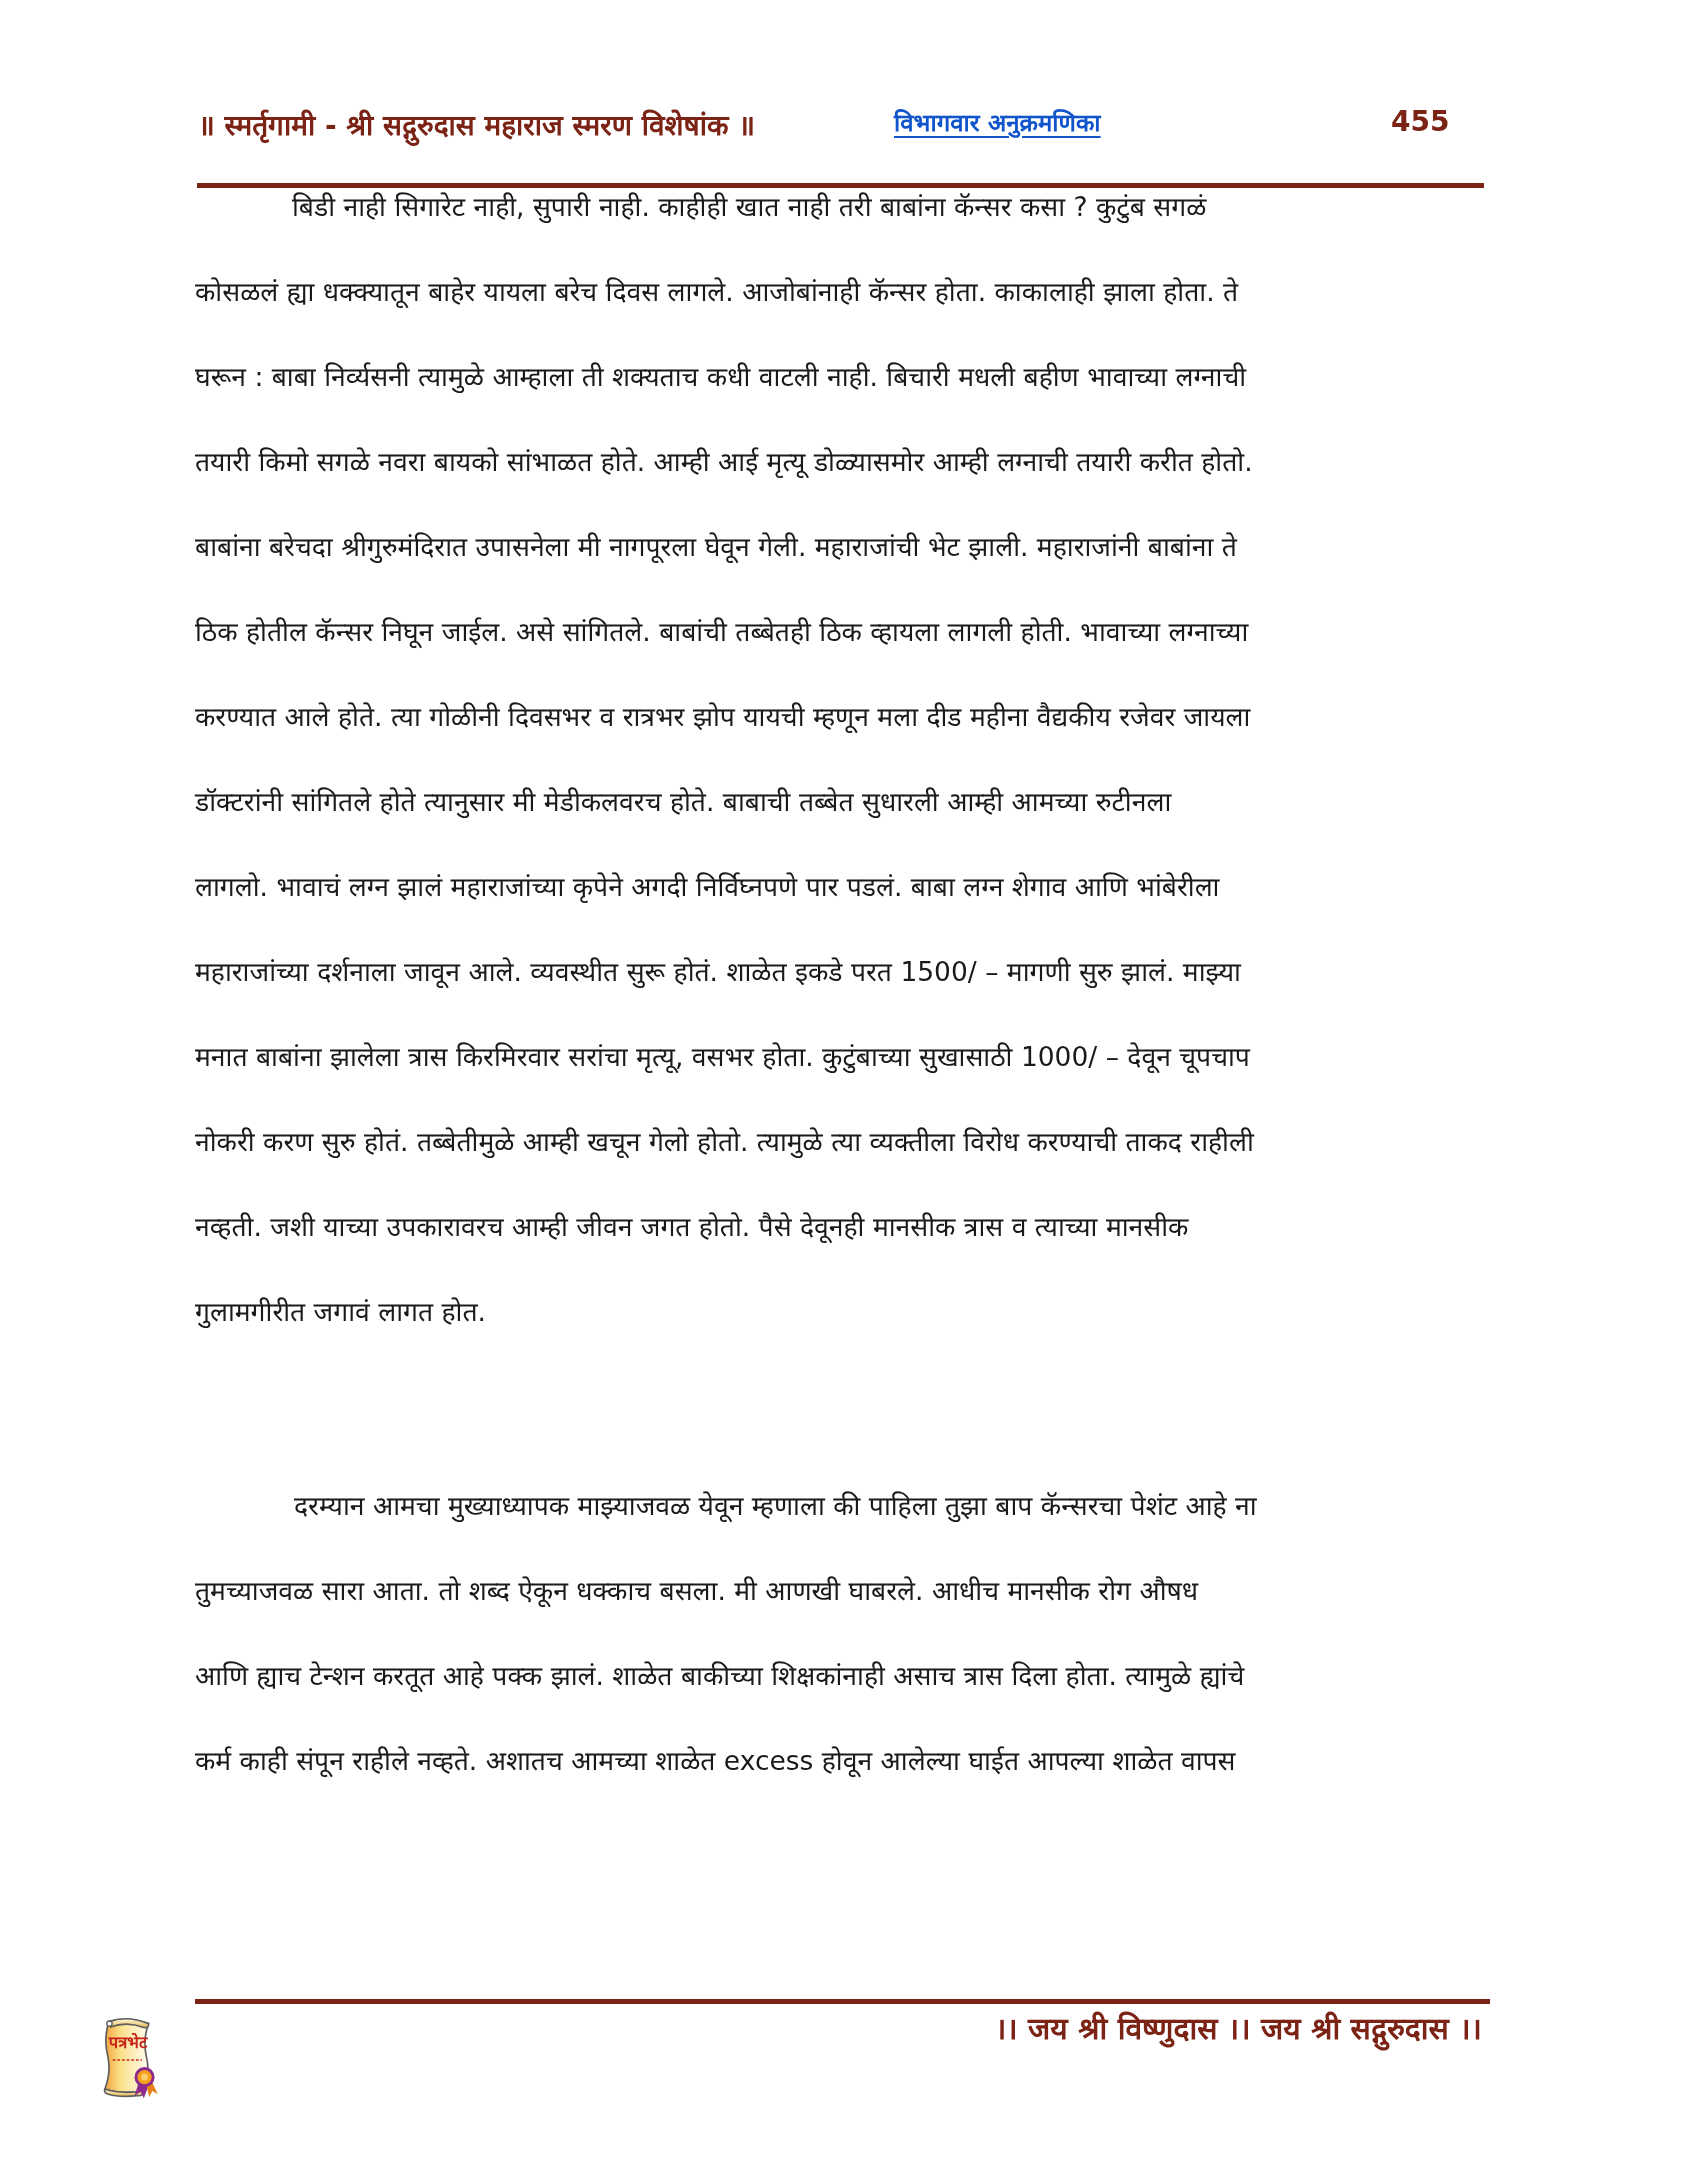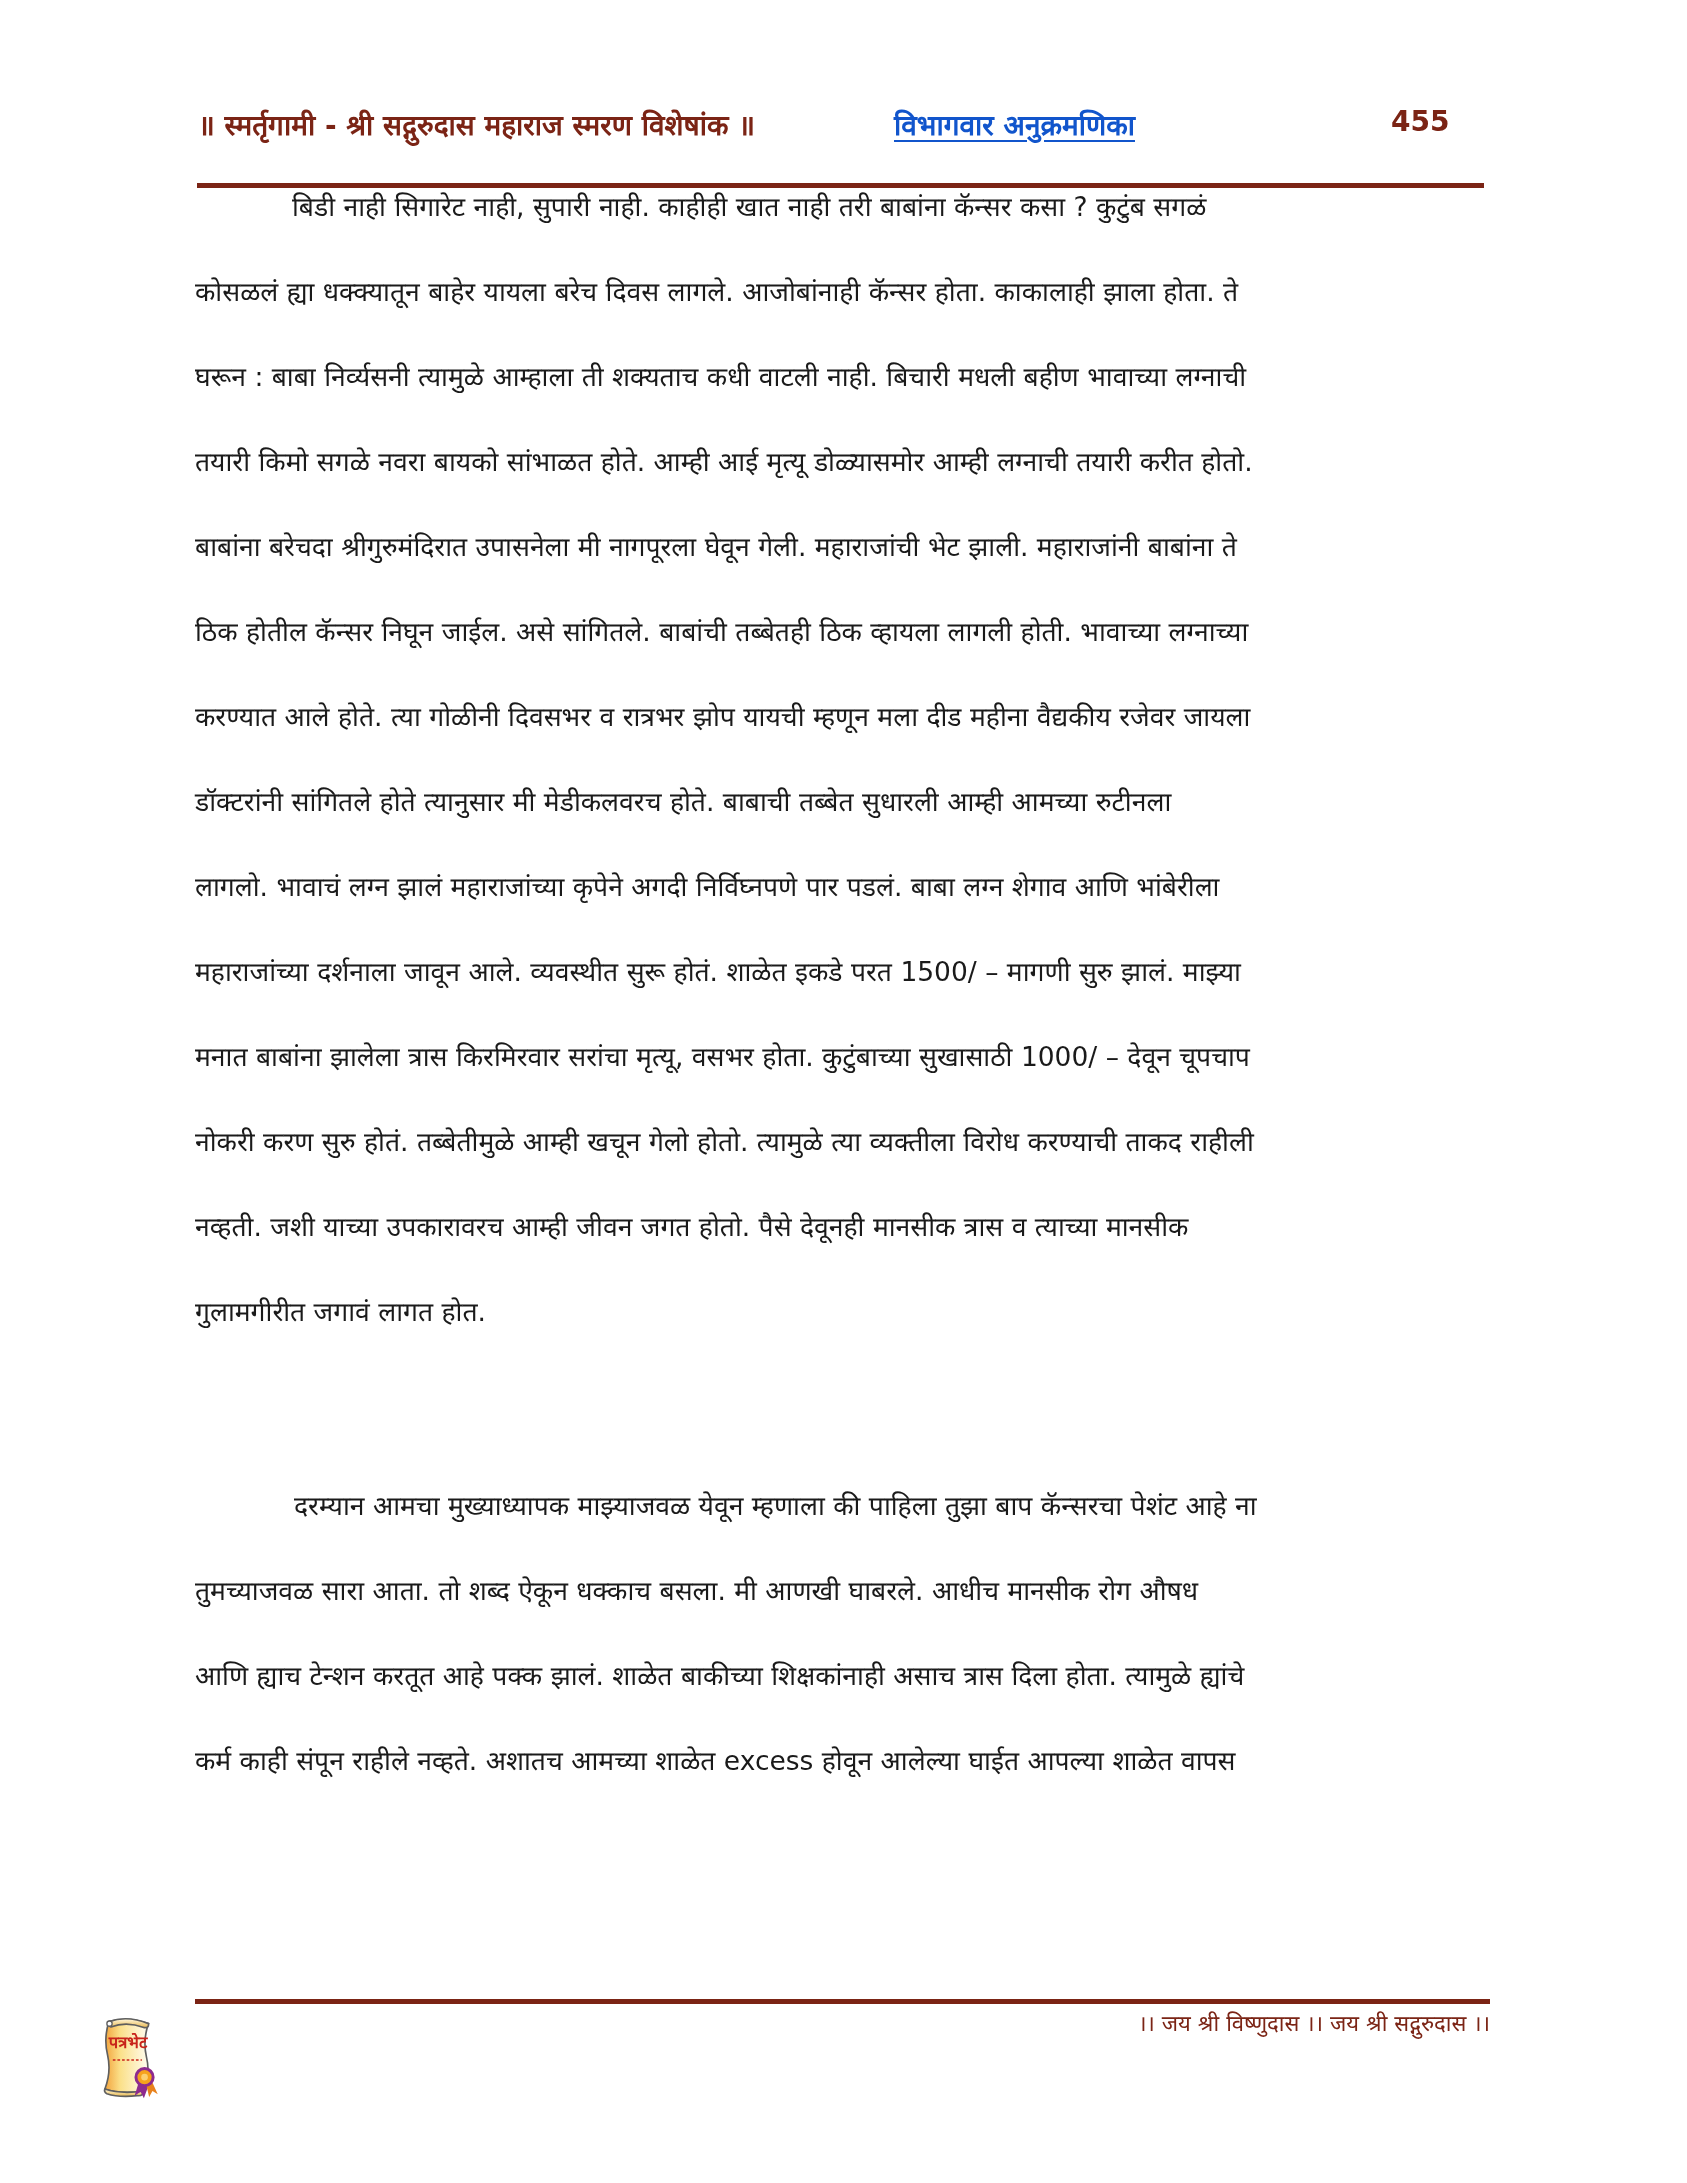--- a/index.html
+++ b/index.html
@@ -12,21 +12,21 @@
   }
   
   .hdr-title{
     position:absolute;left:198px;top:105px;
     font-size:28px;font-weight:bold;
     color:var(--maroon);
     white-space:pre;
   }
   .hdr-link{
     position:absolute;left:894px;top:105px;
-    font-size:28px;font-weight:bold;
+    font-size:24px;font-weight:bold;
     color:var(--link);
     text-decoration:underline;
     text-underline-offset:5.3px;
     white-space:pre;
     cursor:pointer;
   }
   .hdr-num{
     position:absolute;left:1391px;top:105px;
     font-size:28px;font-weight:bold;
     color:var(--maroon);
@@ -46,22 +46,22 @@
     height:85px;line-height:85px;
     font-size:26.5px;
     white-space:pre;
     overflow:visible;
   }
   #para-1 .line.first{padding-left:97px;}
   #para-2 .line.first{padding-left:99px;}
   
   #footer-rule{left:195px;top:1999px;width:1295px;height:4.6px;}
   .ftr-text{
-    position:absolute;right:197px;top:2007px;
-    font-size:22px;font-weight:normal;
+    position:absolute;right:205px;top:2007px;
+    font-size:30px;font-weight:bold;
     color:var(--maroon);
     white-space:pre;
   }
   .logo{
     position:absolute;left:91px;top:2011px;width:78px;height:94px;
   }
 </style>
 </head>
 <body>
 

